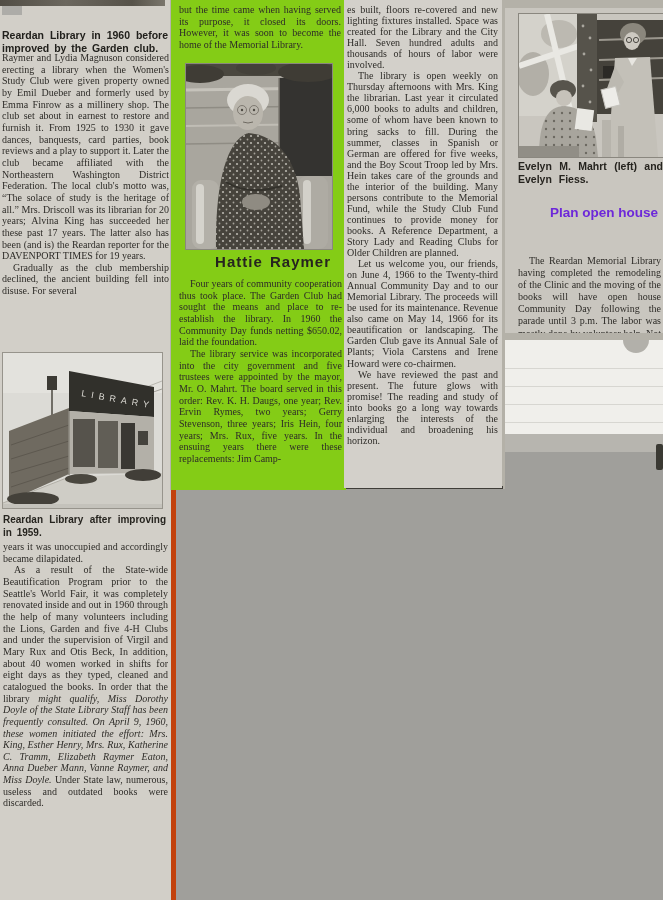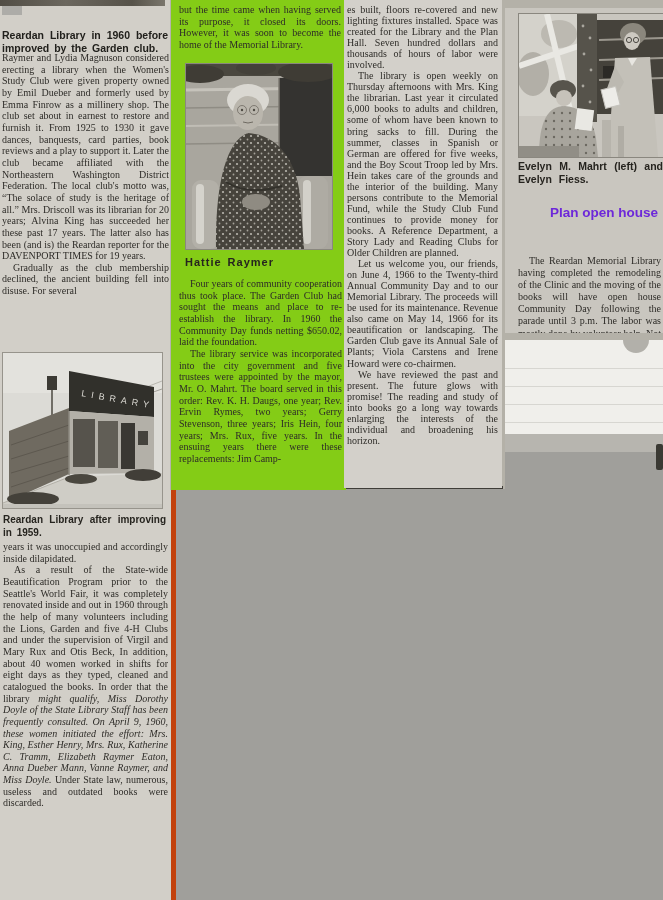--- a/index.html
+++ b/index.html
@@ -26,21 +26,21 @@
   #lib-photo{left:2px;top:352px;width:159px;height:155px;border:1px solid #97948c;}
   .photocap{font-family:"Liberation Sans",sans-serif;font-weight:bold;color:#26241f;
     font-size:10px;line-height:12.5px;text-align:justify;word-spacing:2px;}
   #lc-cap{left:3px;top:514px;width:163px;}
   #lc-body2{left:3px;top:541px;width:165px;height:359px;}
 
   
   #clip-mid{left:170px;top:0;width:175px;height:490px;background:#84cc16;border-left:1px solid #b7b4ac;}
   #mc-body1{left:8px;top:4px;width:162px;}
   #hattie-photo{left:14px;top:63px;width:146px;height:185px;border:1px solid #8a877f;}
-  #mc-cap{left:14px;top:256px;width:146px;text-align:left;font-size:11px;letter-spacing:1px;}
+  #mc-cap{left:14px;top:256px;width:146px;text-align:right;font-size:15px;letter-spacing:1px;}
   #mc-body2{left:8px;top:278px;width:163px;height:210px;}
 
   
   #clip-right{left:344px;top:0;width:158px;height:488px;background:#d3d0ca;}
   #rc-body{left:3px;top:4px;width:151px;height:482px;position:absolute;}
   #rc-body p{line-height:11.05px;}
 
   
   #clip-far{left:505px;top:8px;width:158px;height:325px;background:#c9c6bf;}
   #mahrt-photo{left:13px;top:5px;width:145px;height:143px;border:1px solid #8a877f;border-right:none;}
@@ -122,21 +122,21 @@
       <line x1="66" y1="58" x2="66" y2="122" stroke="#8b887f" stroke-width="1.5"></line>
 
       <ellipse cx="30" cy="146" rx="26" ry="7" fill="#44413a"></ellipse>
       <ellipse cx="78" cy="126" rx="16" ry="5" fill="#4a473f"></ellipse>
       <ellipse cx="140" cy="122" rx="18" ry="6" fill="#413e38"></ellipse>
       <rect x="0" y="151" width="159" height="4" fill="#c4c2bb"></rect>
     </svg>
   </figure>
   <div class="abs photocap" id="lc-cap">Reardan Library after improving in 1959.</div>
   <div class="abs" id="lc-body2">
-      <p><span>years it was unoccupied and accordingly inside dilapidated.</span></p>
+      <p><span>years it was unoccupied and accordingly became dilapidated.</span></p>
       <p class="ind"><span>As a result of the State-wide Beautification Program prior to the Seattle's World Fair, it was completely renovated inside and out in 1960 through the help of many volunteers including the Lions, Garden and five 4-H Clubs and under the supervision of Virgil and Mary Rux and Otis Beck, In addition, about 40 women worked in shifts for eight days as they typed, cleaned and catalogued the books. In order that the library </span><span class="it">might qualify, Miss Dorothy Doyle of the State Library Staff has been frequently consulted. On April 9, 1960, these women initiated the effort: Mrs. King, Esther Henry, Mrs. Rux, Katherine C. Tramm, Elizabeth Raymer Eaton, Anna Dueber Mann, Vanne Raymer, and Miss Doyle.</span><span> Under State law, numerous, useless and outdated books were discarded.</span></p>
     </div>
 </div>
 
 <div class="clip" id="clip-mid">
   <div class="abs" id="mc-body1">
       <p><span>but the time came when having served its purpose, it closed its doors. However, it was soon to become the home of the Memorial Library.</span></p>
     </div>
 
   <figure class="abs" id="hattie-photo">
@@ -185,21 +185,21 @@
   </figure>
   <div class="abs photocap" id="mc-cap">Hattie Raymer</div>
   <div class="abs" id="mc-body2">
       <p class="ind"><span>Four years of community cooperation thus took place. The Garden Club had sought the means and place to re-establish the library. In 1960 the Community Day funds netting $650.02, laid the foundation.</span></p>
       <p class="ind"><span>The library service was incorporated into the city government and five trustees were appointed by the mayor, Mr. O. Mahrt. The board served in this order: Rev. K. H. Daugs, one year; Rev. Ervin Rymes, two years; Gerry Stevenson, three years; Iris Hein, four years; Mrs. Rux, five years. In the ensuing years there were these replacements: Jim Camp-</span></p>
     </div>
 </div>
 
 <div class="clip" id="clip-right">
   <div id="rc-body">
-      <p><span>es built, floors re-covered and new lighting fixtures installed. Space was created for the Library and the Plan Hall. Seven hundred dollars and thousands of hours of labor were involved.</span></p>
+      <p><span>es built, floors re-covered and new lighting fixtures installed. Space was created for the Library and the City Hall. Seven hundred adults and thousands of hours of labor were involved.</span></p>
       <p class="ind"><span>The library is open weekly on Thursday afternoons with Mrs. King the librarian. Last year it circulated 6,000 books to adults and children, some of whom have been known to bring sacks to fill. During the summer, classes in Spanish or German are offered for five weeks, and the Boy Scout Troop led by Mrs. Hein takes care of the grounds and the interior of the building. Many persons contribute to the Memorial Fund, while the Study Club Fund continues to provide money for books. A Reference Department, a Story Lady and Reading Clubs for Older Children are planned.</span></p>
       <p class="ind"><span>Let us welcome you, our friends, on June 4, 1966 to the Twenty-third Annual Community Day and to our Memorial Library. The proceeds will be used for its maintenance. Revenue also came on May 14, 1966 for its beautification or landscaping. The Garden Club gave its Annual Sale of Plants; Viola Carstens and Irene Howard were co-chairmen.</span></p>
       <p class="ind"><span>We have reviewed the past and present. The future glows with promise! The reading and study of into books go a long way towards enlarging the interests of the individual and broadening his horizon.</span></p>
     </div>
 </div>
 
 <div class="clip" id="clip-far">
   <figure class="abs" id="mahrt-photo">
     <svg width="145" height="143" viewBox="0 0 145 143">
       <rect width="145" height="143" fill="#c9c6bf"></rect>

